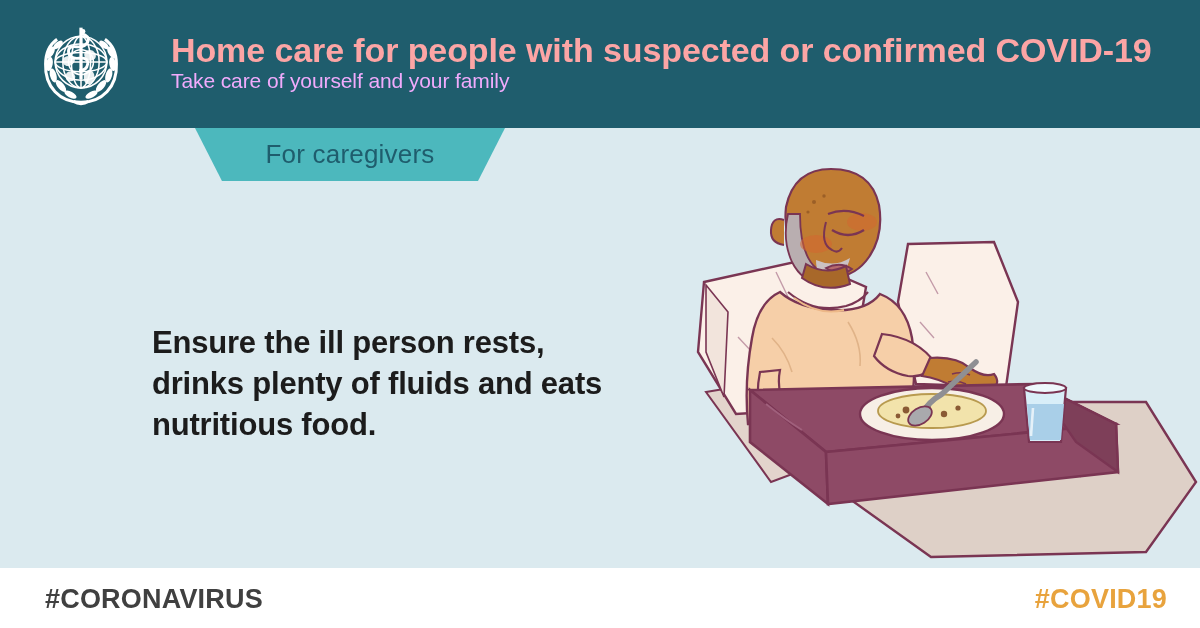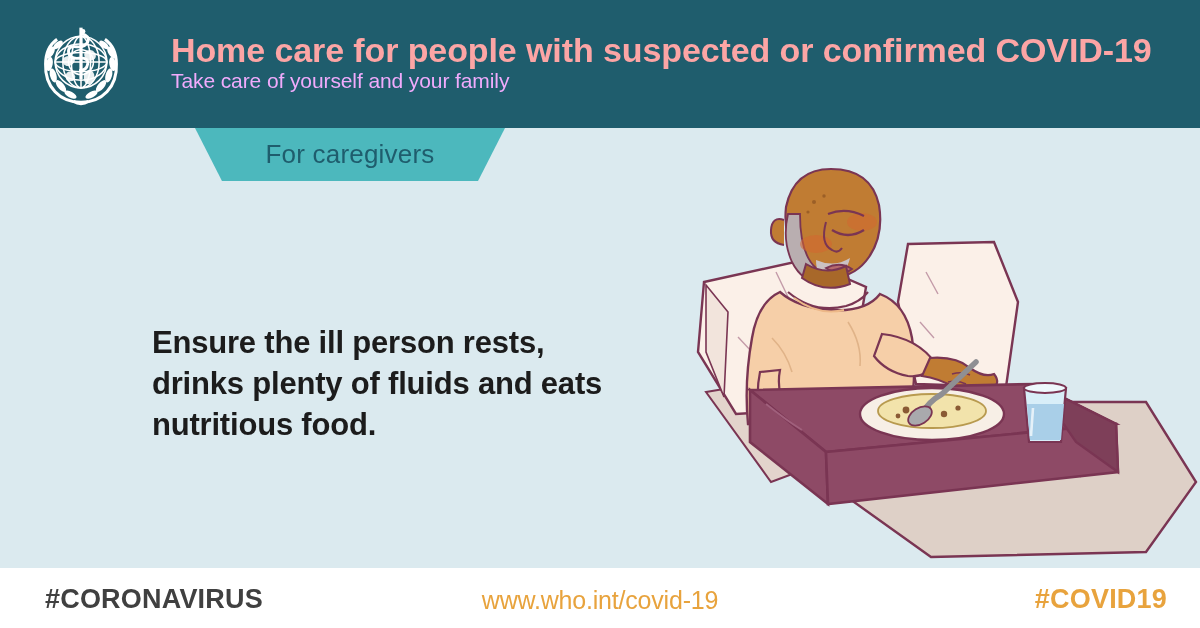--- a/index.html
+++ b/index.html
@@ -308,17 +308,16 @@
     <ellipse cx="244" cy="264" rx="13" ry="8" transform="rotate(-32 244 264)" fill="#a9a9ad" stroke="#7a3553" stroke-width="1.8"></ellipse>
 
     <path d="M348 236 L390 236 L385 290 L353 290 Z" fill="#d8eef8" stroke="#7a3553" stroke-width="2.2"></path>
     <path d="M351 252 L388 252 L385 288 L354 288 Z" fill="#a9cfe8" stroke="none"></path>
     <ellipse cx="369" cy="236" rx="21" ry="5" fill="#eef8fd" stroke="#7a3553" stroke-width="2"></ellipse>
     <path d="M357 256 L355 284" fill="none" stroke="#ffffff" stroke-width="2.6" opacity="0.7"></path>
   </svg>
 
   <div class="footer">
     <span class="footer-hash-left">#CORONAVIRUS</span>
-    <span class="footer-url">www.who.int/covid-19</span>
     <span class="footer-hash-right">#COVID19</span>
   </div>
 
 </div>
 
 </body></html>

